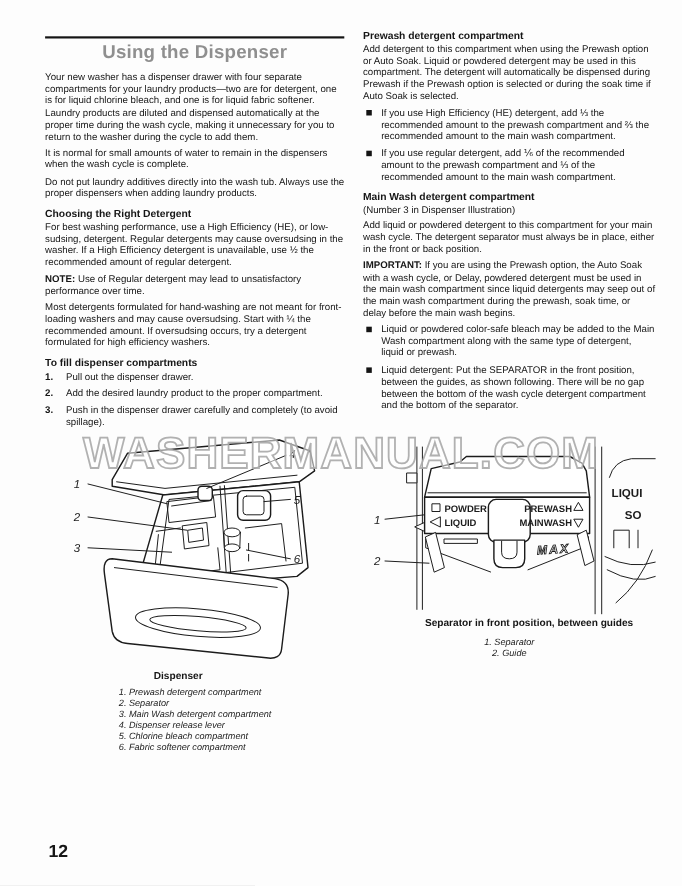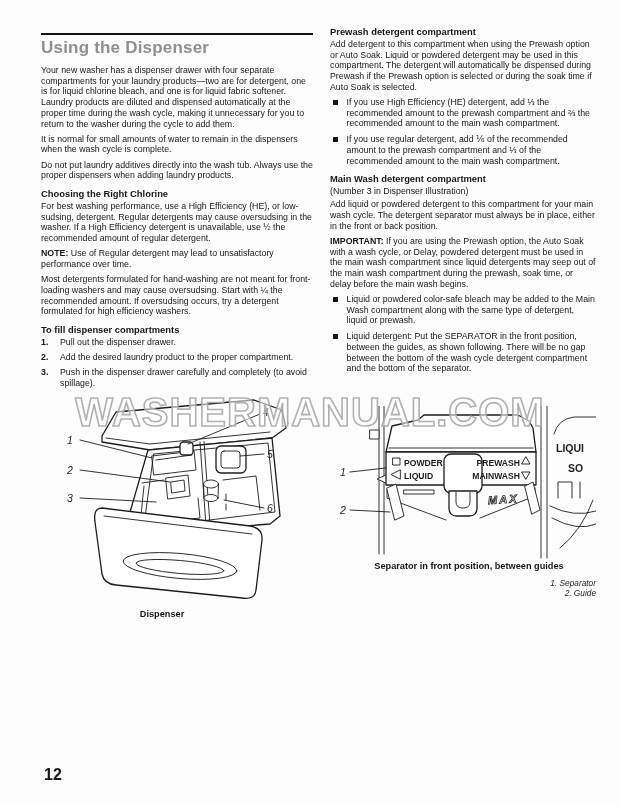--- a/index.html
+++ b/index.html
@@ -7,45 +7,45 @@
   .page {
     position:relative; width:620px; height:805px; background:#fdfdfd;
     font-family:"Liberation Sans","DejaVu Sans",sans-serif; color:#161616;
     overflow:hidden; margin:0 auto;
   }
   .col { position:absolute; }
   .col-left-text  { left:41px; top:33px; width:272px; }
   .col-right-text { left:330px; top:26px; width:266px; }
 
   .rule { height:0; border-top:2px solid #141414; margin:0 0 3px; }
-  .doc-title { font-size:17px; font-weight:bold; color:#8f8f8f; margin:2px 0 7px; letter-spacing:.2px; }
+  .doc-title { font-size:17px; font-weight:bold; color:#8f8f8f; text-align:center; margin:2px 0 7px; letter-spacing:.2px; }
 
   .p   { font-size:8.8px; line-height:10.7px; margin:0 0 4.5px; }
   .sub { font-size:8.8px; line-height:10.7px; margin:0 0 2.5px; }
   .h   { font-size:9.4px; font-weight:bold; margin:7px 0 2px; }
   .h-first { margin-top:0; }
   .bold { font-weight:bold; }
 
   .step { display:flex; font-size:8.8px; line-height:10.7px; margin:0 0 4.5px; }
   .step-num { font-weight:bold; width:19px; flex:none; }
 
   .bullet { display:flex; font-size:8.8px; line-height:10.7px; margin:0 0 5px; }
   .sq { flex:none; width:4.5px; height:4.5px; background:#141414; margin:3px 9px 0 3px; }
 
   .diagram { position:absolute; }
   .d-left  { left:40px;  top:398px; width:272px; height:212px; }
   .d-right { left:330px; top:406px; width:266px; height:156px; }
 
   .caption { position:absolute; font-size:9.2px; font-weight:bold; text-align:center; }
   .cap-left  { left:26px;  top:609px; width:272px; }
-  .cap-right { left:336px; top:561px; width:266px; }
+  .cap-right { left:348px; top:561px; width:266px; }
 
   .legend { position:absolute; font-size:8.3px; font-style:italic; line-height:10px; color:#222; }
   .leg-left  { left:108px; top:624px; }
-  .leg-right { left:330px; top:578px; width:266px; text-align:right; }
+  .leg-right { left:330px; top:578px; width:266px; text-align:center; }
   .legend div { margin:0; }
 
   .page-num { position:absolute; left:44px; top:766px; font-size:16px; font-weight:bold; }
 
   .watermark {
     position:absolute; left:0; top:390px; width:620px; text-align:center;
     font-size:40px; font-weight:bold; letter-spacing:1px;
     color:rgba(255,255,255,0.55);
     -webkit-text-stroke:1.6px rgba(168,168,168,0.9);
     z-index:6; pointer-events:none; white-space:nowrap;
@@ -64,21 +64,21 @@
 <body>
 
 <div class="page">
 
   <div class="col col-left-text">
     <div class="rule"></div>
     <div class="doc-title">Using the Dispenser</div>
     <p class="p">Your new washer has a dispenser drawer with four separate compartments for your laundry products—two are for detergent, one is for liquid chlorine bleach, and one is for liquid fabric softener. Laundry products are diluted and dispensed automatically at the proper time during the wash cycle, making it unnecessary for you to return to the washer during the cycle to add them.</p>
     <p class="p">It is normal for small amounts of water to remain in the dispensers when the wash cycle is complete.</p>
     <p class="p">Do not put laundry additives directly into the wash tub. Always use the proper dispensers when adding laundry products.</p>
-    <div class="h">Choosing the Right Chlorine</div>
+    <div class="h">Choosing the Right Detergent</div>
     <p class="p">For best washing performance, use a High Efficiency (HE), or low-sudsing, detergent. Regular detergents may cause oversudsing in the washer. If a High Efficiency detergent is unavailable, use ½ the recommended amount of regular detergent.</p>
     <p class="p"><span class="bold">NOTE:</span><span> Use of Regular detergent may lead to unsatisfactory performance over time.</span></p>
     <p class="p">Most detergents formulated for hand-washing are not meant for front-loading washers and may cause oversudsing. Start with ¼ the recommended amount. If oversudsing occurs, try a detergent formulated for high efficiency washers.</p>
     <div class="h">To fill dispenser compartments</div>
     <div class="steps">
       <div class="step">
         <span class="step-num">1.</span>
         <span>Pull out the dispenser drawer.</span>
       </div>
       <div class="step">
@@ -156,20 +156,28 @@
       </g>
       <text class="co" x="27" y="46">1</text>
       <text class="co" x="27" y="76">2</text>
       <text class="co" x="27" y="104">3</text>
       <text class="co" x="223" y="18">4</text>
       <text class="co" x="227" y="60">5</text>
       <text class="co" x="227" y="114">6</text>
     </svg>
   </div>
   <div class="caption cap-left">Dispenser</div>
+  <div class="legend leg-left">
+    <div>1. Prewash detergent compartment</div>
+    <div>2. Separator</div>
+    <div>3. Main Wash detergent compartment</div>
+    <div>4. Dispenser release lever</div>
+    <div>5. Chlorine bleach compartment</div>
+    <div>6. Fabric softener compartment</div>
+  </div>
 
   <div class="diagram d-right">
     <svg width="266" height="156" viewBox="0 0 266 156">
       <g class="ln">
 
         <path class="ln-thin" d="M49,0 V148 M54,0 V148"></path>
         <rect class="wfill ln-thin" x="40" y="24" width="9" height="9"></rect>
         <path class="wfill ln-thin" d="M58,68 L47,73 L58,78 Z"></path>
 
         <path class="wfill" d="M56,46 L62,20 L88,14 L94,9 L188,9 L199,15 L203,22 L206,46 Z"></path>

